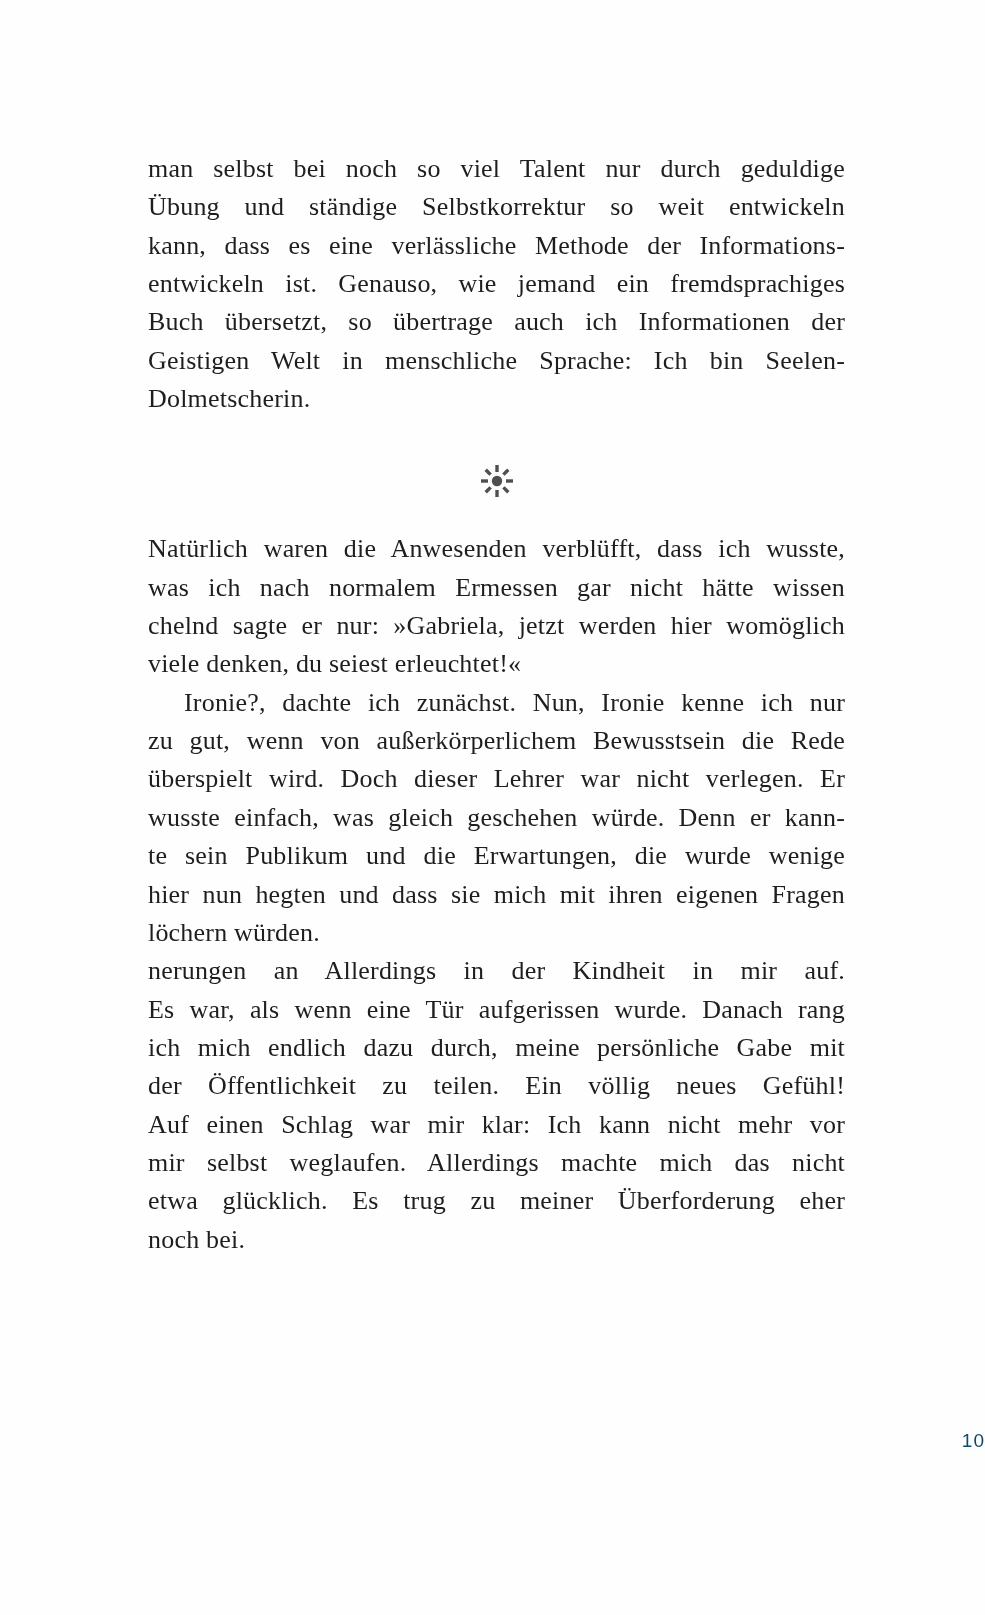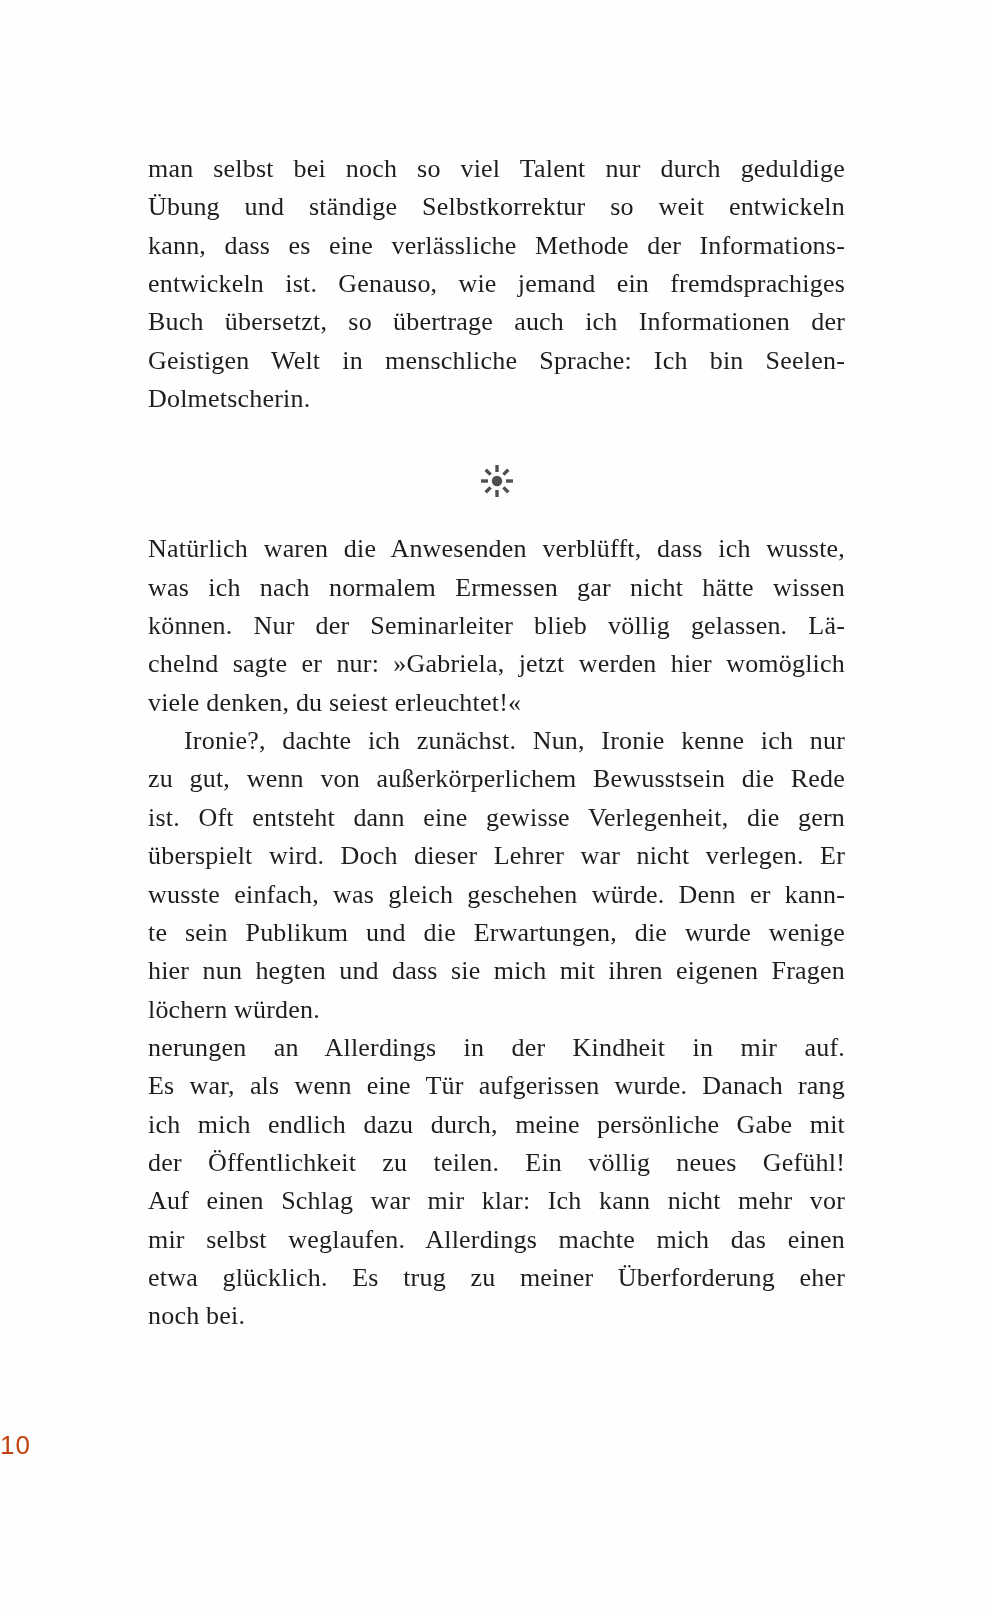--- a/index.html
+++ b/index.html
@@ -55,26 +55,26 @@
   }
   .ornament-block svg {
     display: block;
     margin-top: 14px;
   }
   .page-number {
     position: absolute;
     top: 1430px;
     left: 0;
     width: 100%;
-    text-align: left;
+    text-align: right;
     font-family: "Liberation Sans", sans-serif;
-    font-size: 26px;
+    font-size: 19px;
     font-weight: 500;
     letter-spacing: 1px;
-    color: #c2410c;
+    color: #0c4a6e;
   }
 </style>
 </head>
 <body>
 
 <div class="book-page">
   <div class="page-text">
       <div class="paragraph">
         <div class="line just">man selbst bei noch so viel Talent nur durch geduldige</div>
         <div class="line just">Übung und ständige Selbstkorrektur so weit entwickeln</div>
@@ -95,39 +95,37 @@
       <line x1="11.6" y1="11.6" x2="6.7" y2="6.7"></line>
       <line x1="18" y1="9" x2="18" y2="2"></line>
       <line x1="24.4" y1="11.6" x2="29.3" y2="6.7"></line>
     </g>
     <circle cx="18" cy="18" r="5.2" fill="#4f4f4f"></circle>
   </svg>
       </div>
       <div class="paragraph">
         <div class="line just">Natürlich waren die Anwesenden verblüfft, dass ich wusste,</div>
         <div class="line just">was ich nach normalem Ermessen gar nicht hätte wissen</div>
-        <div class="line just">können. Nur der Seminarleiter blieb völlig gelassen. Lä-</div>
         <div class="line just">chelnd sagte er nur: »Gabriela, jetzt werden hier womöglich</div>
         <div class="line last">viele denken, du seiest erleuchtet!«</div>
       </div>
       <div class="paragraph">
         <div class="line just indent">Ironie?, dachte ich zunächst. Nun, Ironie kenne ich nur</div>
         <div class="line just">zu gut, wenn von außerkörperlichem Bewusstsein die Rede</div>
-        <div class="line just">ist. Oft entsteht dann eine gewisse Verlegenheit, die gern</div>
         <div class="line just">überspielt wird. Doch dieser Lehrer war nicht verlegen. Er</div>
         <div class="line just">wusste einfach, was gleich geschehen würde. Denn er kann-</div>
         <div class="line just">te sein Publikum und die Erwartungen, die wurde wenige</div>
         <div class="line just">hier nun hegten und dass sie mich mit ihren eigenen Fragen</div>
         <div class="line last">löchern würden.</div>
       </div>
       <div class="paragraph">
         <div class="line just">nerungen an Allerdings in der Kindheit in mir auf.</div>
         <div class="line just">Es war, als wenn eine Tür aufgerissen wurde. Danach rang</div>
         <div class="line just">ich mich endlich dazu durch, meine persönliche Gabe mit</div>
         <div class="line just">der Öffentlichkeit zu teilen. Ein völlig neues Gefühl!</div>
         <div class="line just">Auf einen Schlag war mir klar: Ich kann nicht mehr vor</div>
-        <div class="line just">mir selbst weglaufen. Allerdings machte mich das einen</div>
+        <div class="line just">mir selbst weglaufen. Allerdings machte mich das nicht</div>
         <div class="line just">etwa glücklich. Es trug zu meiner Überforderung eher</div>
         <div class="line last">noch bei.</div>
       </div>
     </div>
   <div class="page-number">10</div>
 </div>
 
 </body></html>

